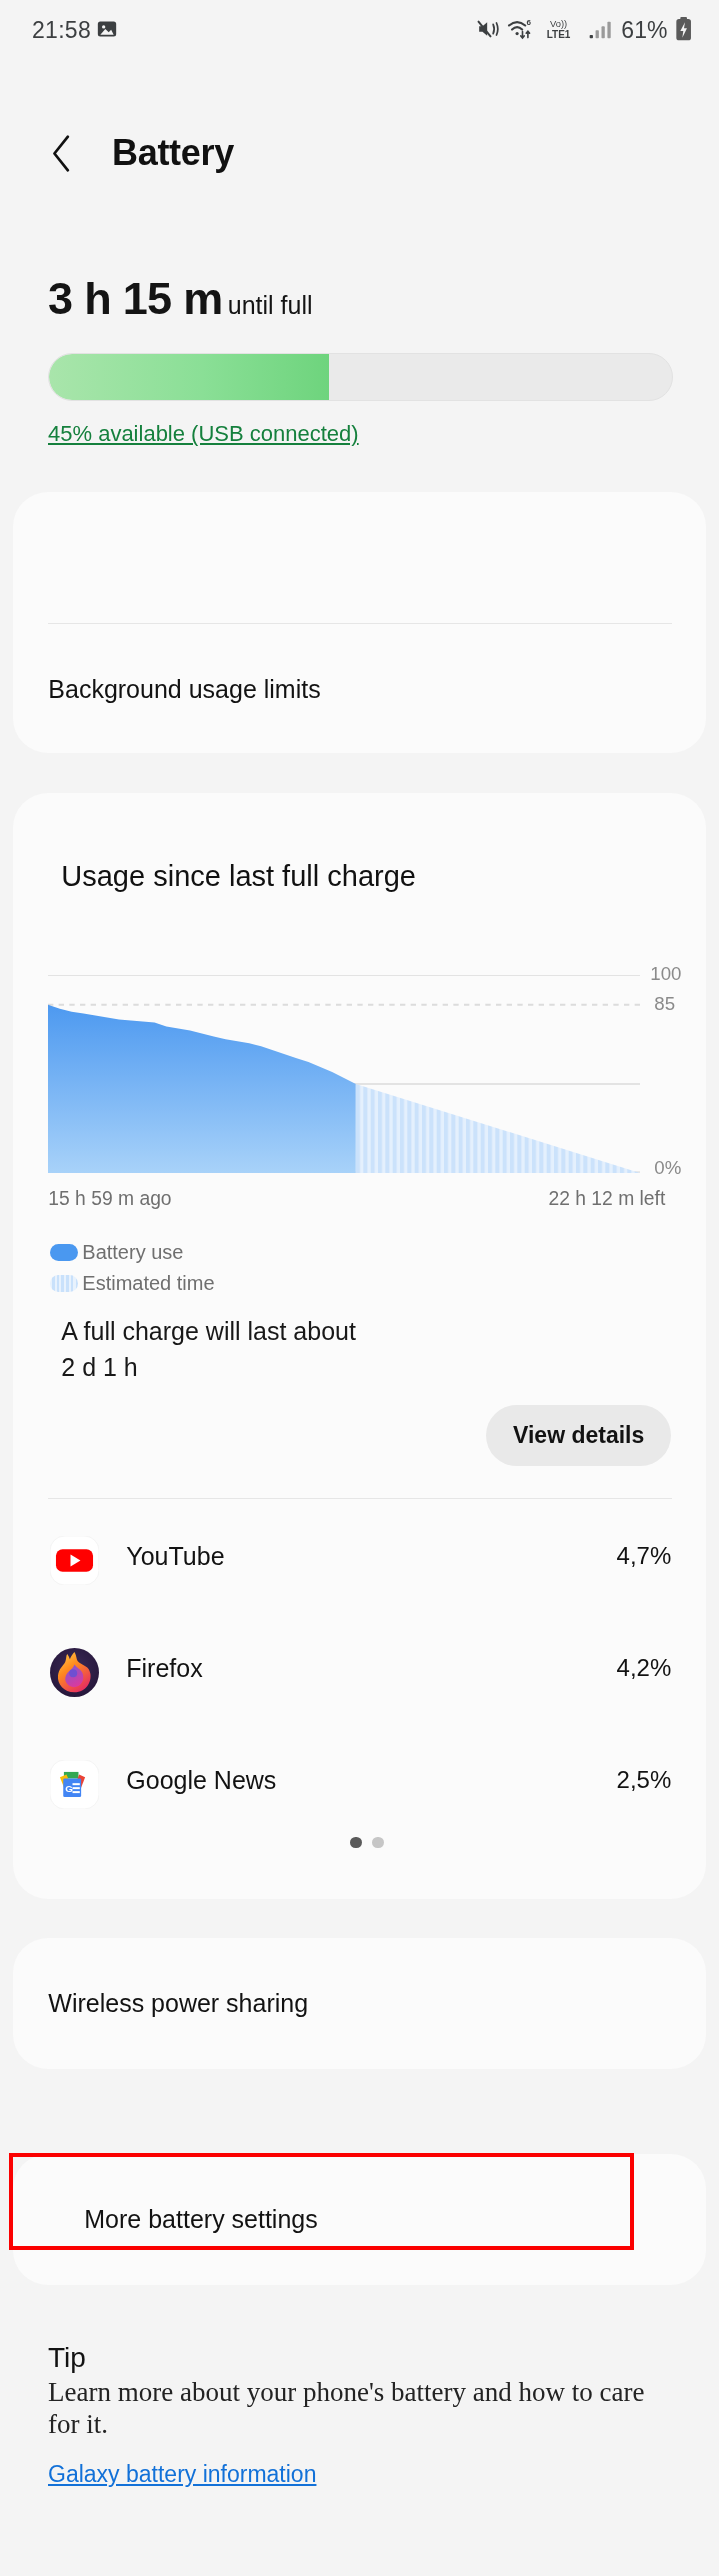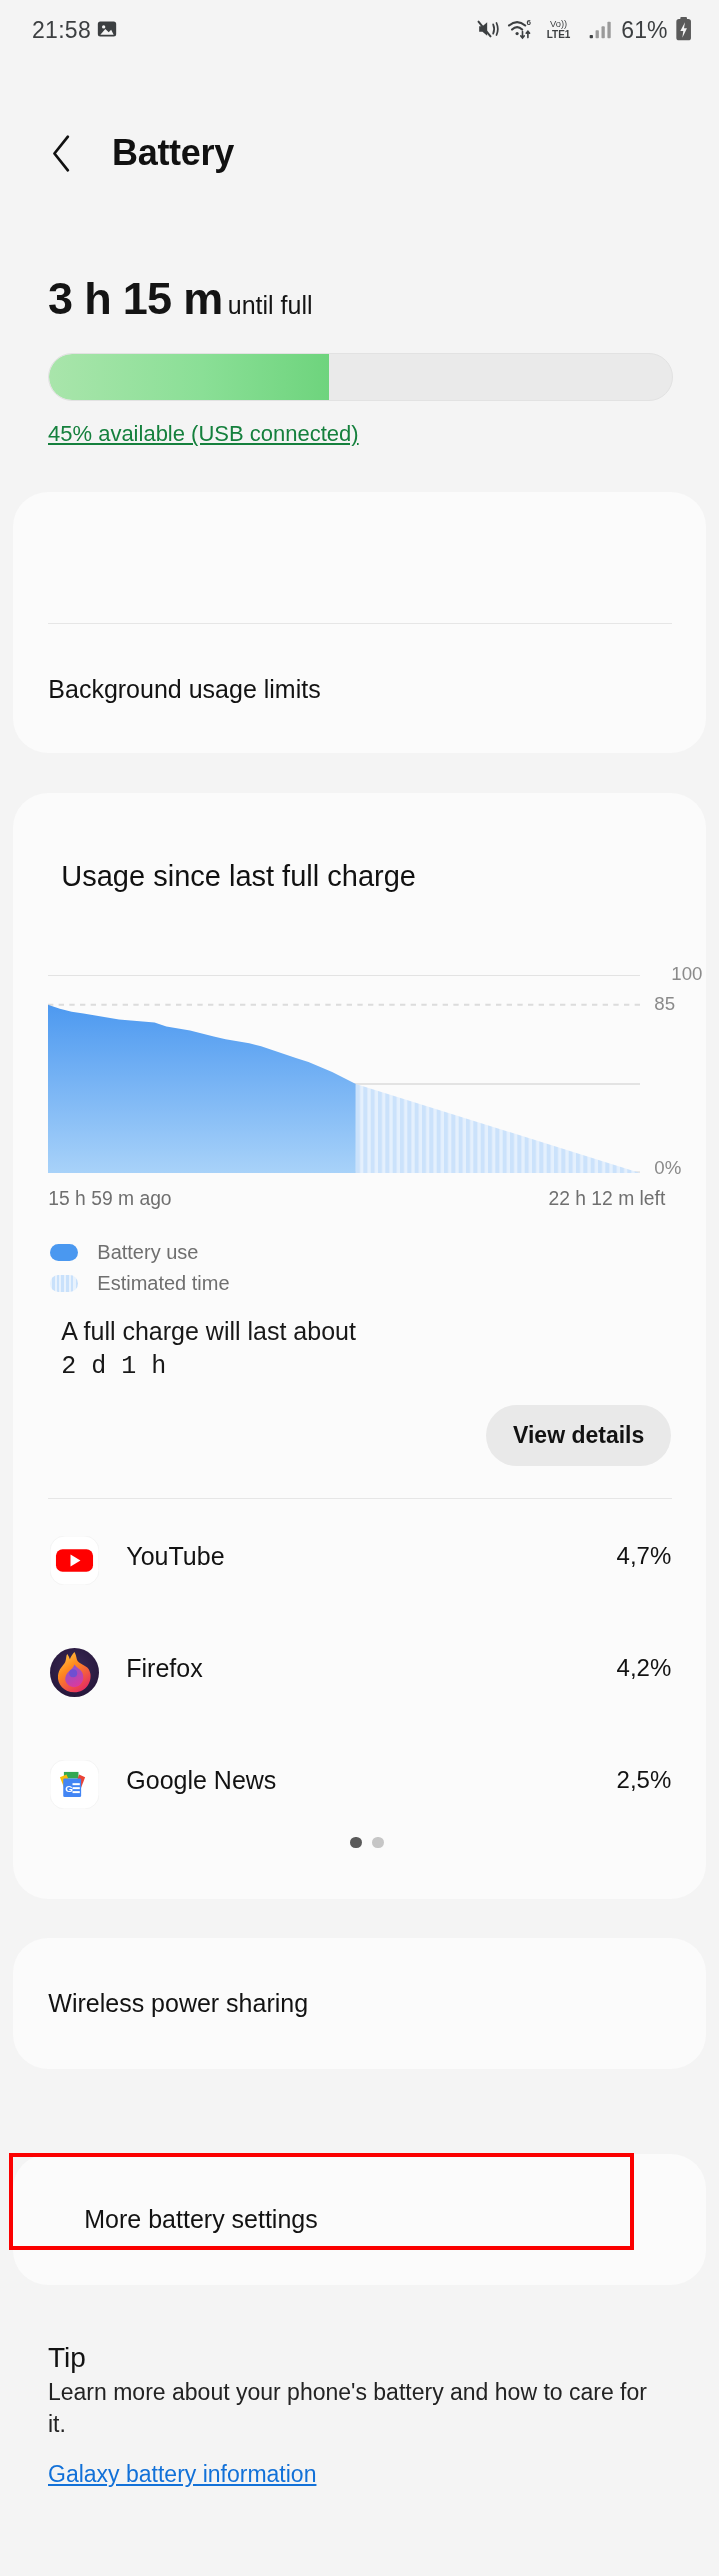--- a/index.html
+++ b/index.html
@@ -42,21 +42,21 @@
   .toggle-sep { position:absolute; width:1.3px; height:37px; background:#dcdcdc; }
   .toggle { position:absolute; width:75px; height:41px; border-radius:20.7px; background:#b5b5b5; }
   .toggle .knob { position:absolute; top:2px; left:2px; width:37px; height:37px; border-radius:50%;
                   background:#fdfdfd; box-shadow:0 0.7px 2px rgba(0,0,0,.28); }
 
   
   .chart-title { position:absolute; left:48px; font-size:29px; color:#111; }
   .chart-wrap { position:absolute; }
   .axis-lbl { position:absolute; font-size:18.7px; color:#8a8a8a; }
   .x-lbl { position:absolute; font-size:19.3px; color:#6f6f6f; }
-  .legend-row { position:absolute; display:flex; align-items:center; gap:19px; }
+  .legend-row { position:absolute; display:flex; align-items:center; gap:4px; }
   .legend-sw { width:28px; height:17.3px; border-radius:8.7px; }
   .legend-sw.solid { background:#4a98f0; }
   .legend-sw.striped { background:#cfe4fb;
       background-image:repeating-linear-gradient(to right,#e8f2fd 0 2px,#c9e1fb 2px 4.7px); }
   .legend-txt { font-size:20px; color:#6f6f6f; }
 
   .lastabout { position:absolute; left:48px; font-size:25px; color:#181818; line-height:36px; }
   .details-btn { position:absolute; height:61px; border-radius:31px; background:#e9e9e9;
                  display:flex; align-items:center; justify-content:center; padding:0 27px; }
   .details-btn span { font-size:23px; font-weight:bold; color:#121212; }
@@ -67,21 +67,21 @@
   .app-name { position:absolute; left:113px; top:21.3px; font-size:25px; color:#121212; }
   .app-pct { position:absolute; right:35px; top:21.3px; font-size:24px; color:#121212; }
 
   .dots { position:absolute; display:flex; gap:10.7px; }
   .dot { width:11.3px; height:11.3px; border-radius:50%; }
   .dot.on { background:#5a5a5a; }
   .dot.off { background:#c6c6c6; }
 
   
   .tip-title { position:absolute; left:48px; font-size:28px; color:#121212; }
-  .tip-body { position:absolute; left:48px; width:600px; font-size:23px; color:#232323; line-height:32px; }
+  .tip-body { position:absolute; left:48px; width:600px; font-size:27px; color:#232323; line-height:32px;font-family:Liberation Serif, serif; }
   .tip-link { position:absolute; left:48px; font-size:23px; color:#1271d8; text-decoration:underline; }
 
   
   .redbox { position:absolute; border:4px solid #fb0000; }
 </style>
 </head>
 <body>
 
 <div id="screen">
 
@@ -191,38 +191,38 @@
 
         <line id="grid100" x1="0" x2="888" stroke="#e3e3e3" stroke-width="3" y1="0" y2="0"></line>
         <line id="grid85" x1="0" x2="888" stroke="#dcdcdc" stroke-width="3" stroke-dasharray="8 8" y1="44.55000000000001" y2="44.55000000000001"></line>
         <line id="grid45" x1="0" x2="888" stroke="#e3e3e3" stroke-width="3" y1="163.35" y2="163.35"></line>
         <line id="gridBase" x1="0" x2="888" y1="296" y2="296" stroke="#e3e3e3" stroke-width="3"></line>
         <path id="useArea" fill="url(#useGrad)" d="M 0 44.55000000000001 L 17.76 50.49000000000001 L 35.52 54.94500000000002 L 53.28 57.91499999999999 L 71.04 60.88499999999999 L 88.80000000000001 63.85499999999999 L 106.56 66.82499999999999 L 124.32000000000001 68.31 L 142.08 69.79499999999999 L 159.84 71.28 L 177.60000000000002 77.22 L 195.36 80.19 L 213.12 83.16 L 230.88 87.61500000000001 L 248.64000000000001 92.07000000000002 L 266.4 96.52499999999998 L 284.16 99.49499999999998 L 301.92 102.465 L 319.68 106.91999999999999 L 337.44 112.86000000000001 L 355.20000000000005 118.80000000000001 L 372.96 124.74000000000001 L 390.72 130.67999999999998 L 408.48 138.105 L 426.24 145.53 L 444 154.44 L 461.76 163.35 L 461.76 297 L 0 297 Z"></path>
         <path id="estArea" fill="url(#estPat)" d="M 461.76 163.35 L 888 297 L 888 297 L 461.76 297 Z"></path>
       </svg>
     </div>
 
-    <span class="axis-lbl" id="yl100" style="left: 637px; top: 170px; margin-left: 21px;">100</span>
+    <span class="axis-lbl" id="yl100" style="left: 637px; top: 170px;">100</span>
     <span class="axis-lbl" id="yl85" style="left: 641px; top: 200px;">85</span>
     <span class="axis-lbl" id="yl0" style="left: 641px; top: 364px;">0%</span>
 
     <span class="x-lbl" style="left:35px; top:395px;">15 h 59 m ago</span>
     <span class="x-lbl" style="right:41px; top:395px;">22 h 12 m left</span>
 
     <div class="legend-row" style="left:37px; top:448px;">
       <span class="legend-sw solid"></span>
       <span class="legend-txt">Battery use</span>
     </div>
     <div class="legend-row" style="left:37px; top:479px;">
       <span class="legend-sw striped"></span>
       <span class="legend-txt">Estimated time</span>
     </div>
 
     <div class="lastabout" style="top:520px;">A full charge will last about</div>
-    <div class="lastabout" style="top:556px;font-family:Liberation Mono, monospace;">2 d 1 h</div>
+    <div class="lastabout" style="top:556px;">2 d 1 h</div>
 
     <div class="details-btn" style="right:35px; top:612px;">
       <span>View details</span>
     </div>
 
     <div class="divider" style="left:35px; top:705px; width:624px;"></div>
 
     <div class="app-row" style="top:728px;">
       <span class="app-icon">
         <svg width="49" height="49" viewBox="0 0 74 74">

